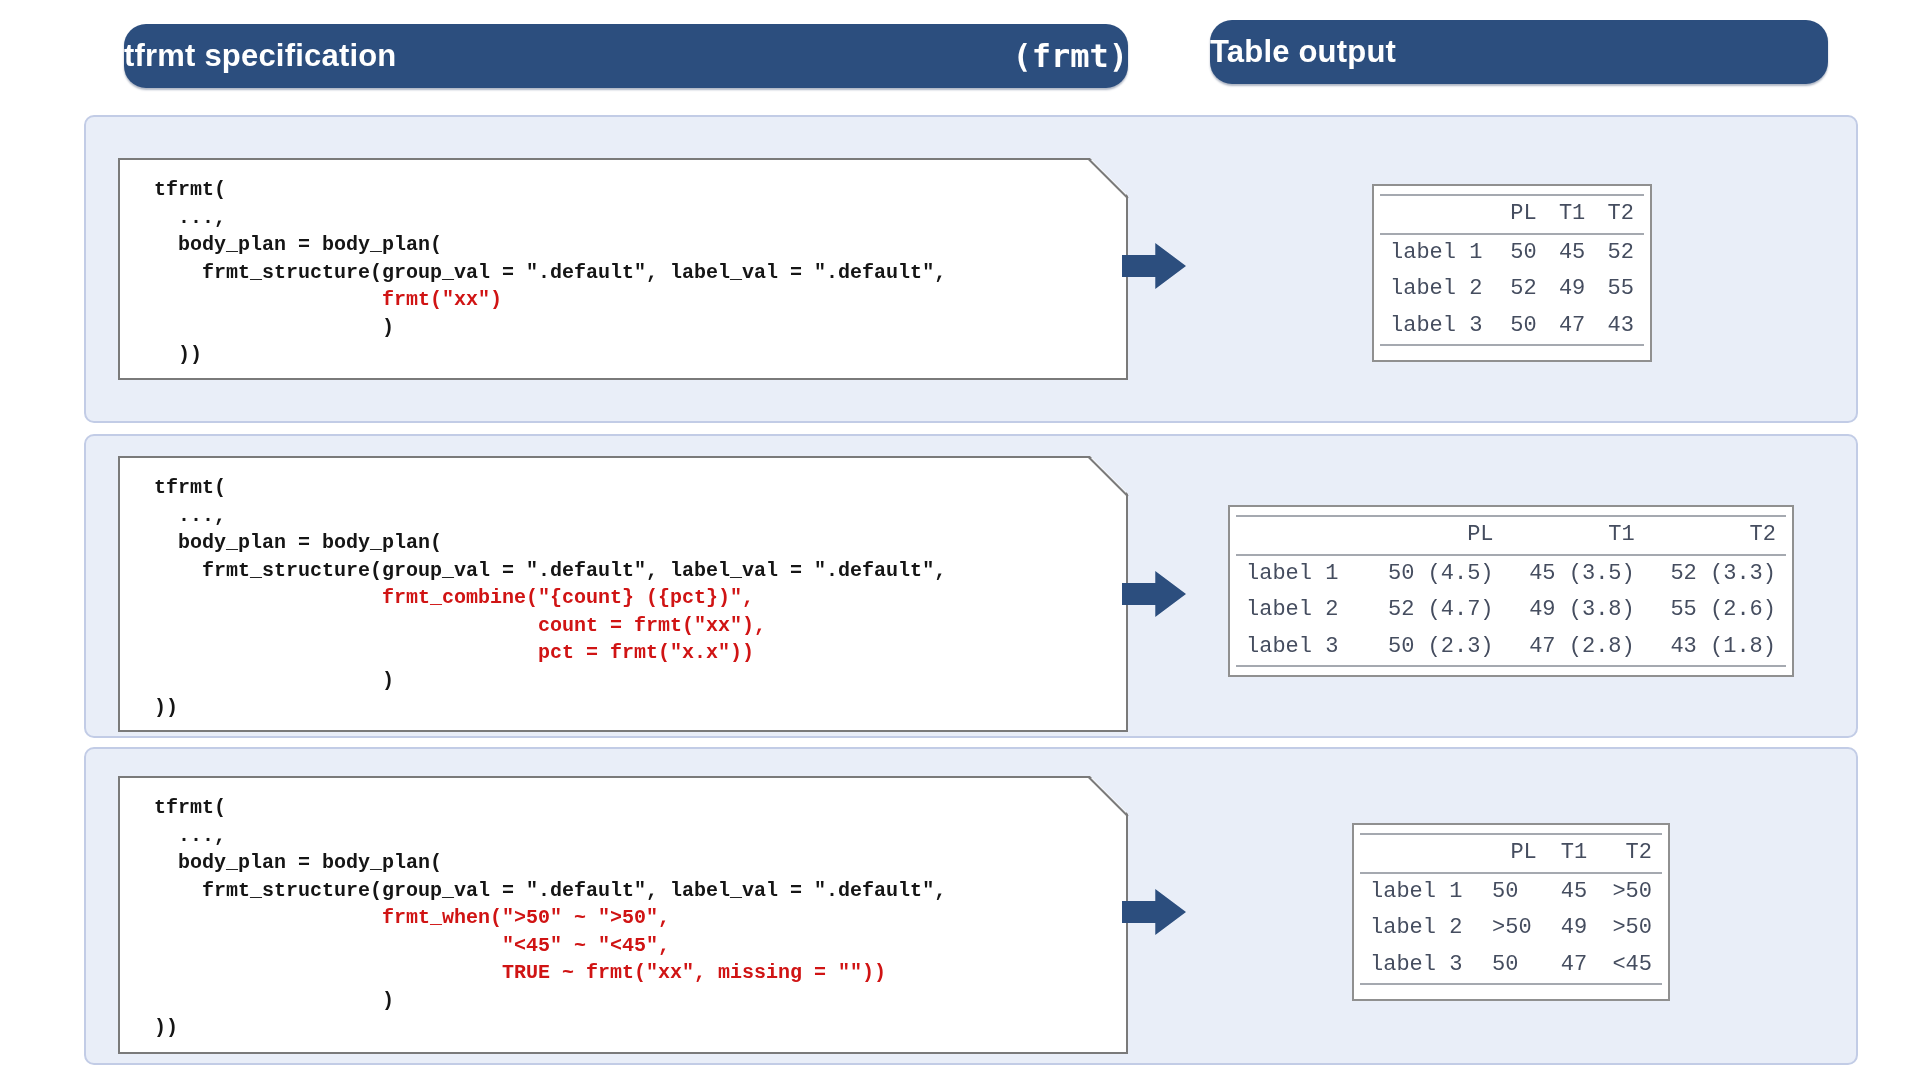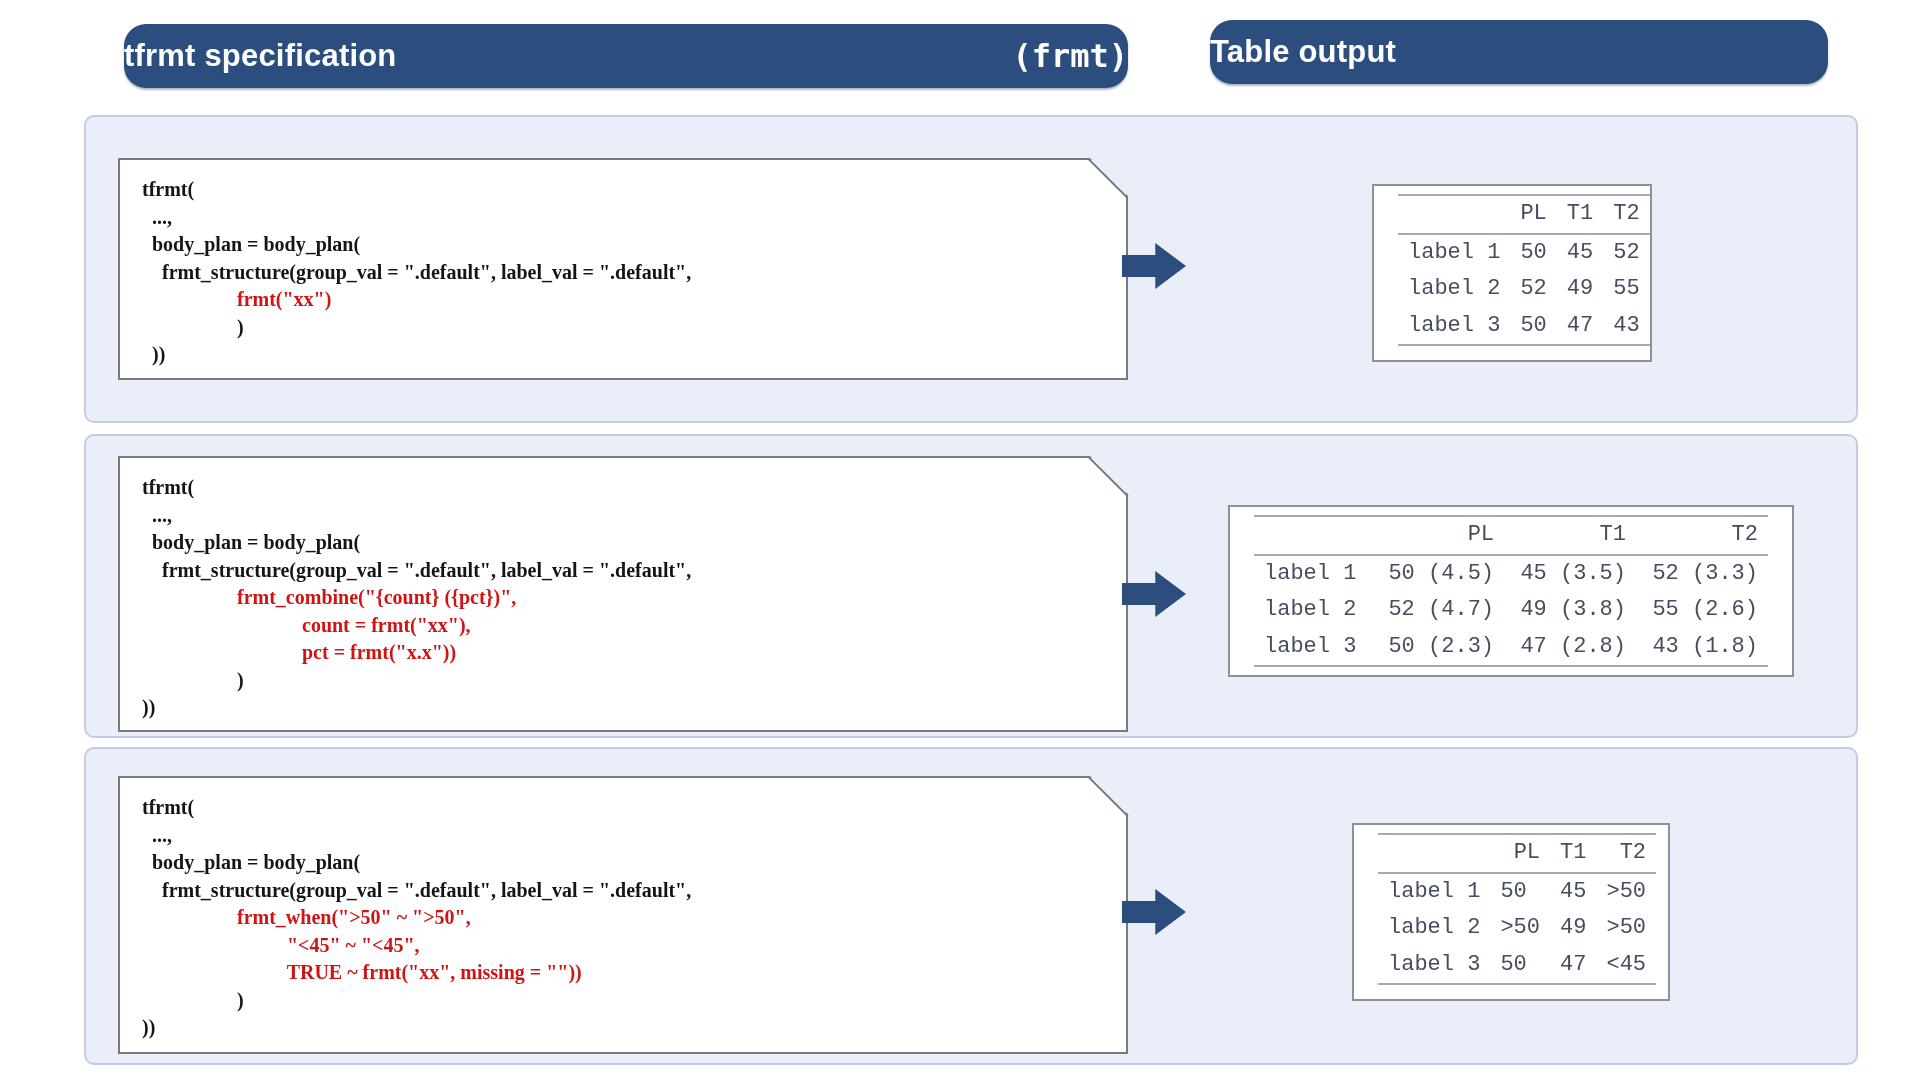--- a/index.html
+++ b/index.html
@@ -32,37 +32,37 @@
   #codebox-3{left:118px;top:776px;width:1010px;height:278px;}
   .paper{
     position:absolute;inset:0;background:#fff;border:2px solid #7A7A7A;box-sizing:border-box;
     clip-path:polygon(0 0, calc(100% - 38px) 0, 100% 38px, 100% 100%, 0 100%);
   }
   .fold{
     position:absolute;top:0;left:calc(100% - 39px);width:56px;height:2px;
     background:#7A7A7A;transform-origin:0 0;transform:rotate(45deg);
   }
   .lines{
-    position:absolute;left:24px;top:18px;
-    font-family:Liberation Serif, serif;font-weight:700;font-size:20px;
+    position:absolute;left:36px;top:18px;
+    font-family:Liberation Mono, monospace;font-weight:700;font-size:20px;
     line-height:27.5px;color:#151515;white-space:pre;
   }
   .lines .red{color:#D01414;}
   
   .arrow{
     position:absolute;width:64px;height:46px;background:#2C4E7E;
     clip-path:polygon(0 26%, 52% 26%, 52% 0, 100% 50%, 52% 100%, 52% 74%, 0 74%);
   }
   #arrow-1{left:1122px;top:243px;}
   #arrow-2{left:1122px;top:571px;}
   #arrow-3{left:1122px;top:889px;}
   
   .rtable{
     position:absolute;background:#fff;border:2px solid #909090;
-    padding:8px 24px;box-sizing:border-box;
+    padding:8px 6px;box-sizing:border-box;
   }
   #rtable-1{left:1372px;top:184px;width:280px;height:178px;}
   #rtable-2{left:1228px;top:505px;width:566px;height:172px;}
   #rtable-3{left:1352px;top:823px;width:318px;height:178px;}
   .rtable table{
     width:100%;border-collapse:collapse;
     font-family:"Liberation Mono", monospace;font-size:22px;line-height:1.3;color:#454D5F;
   }
   .rtable th{font-weight:normal;text-align:right;padding:4px 10px;white-space:nowrap;}
   .rtable td{text-align:right;padding:4px 10px;white-space:nowrap;}

